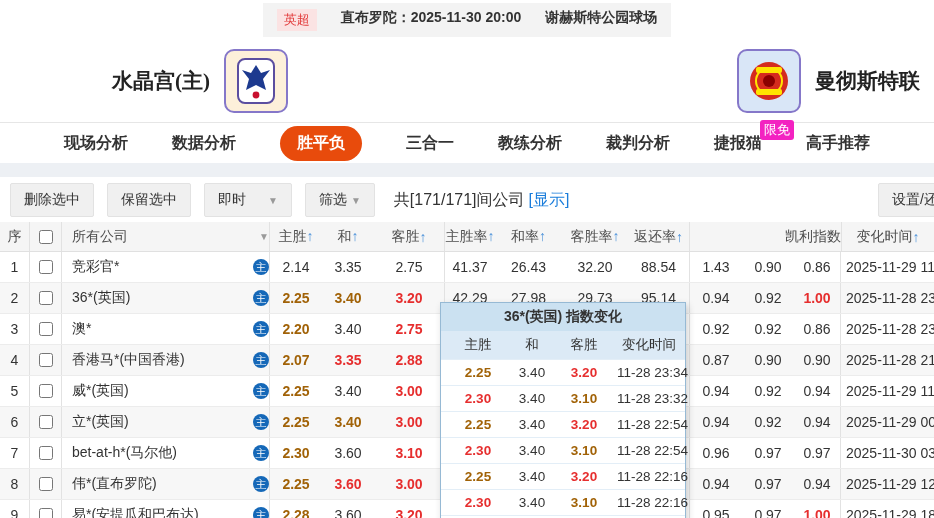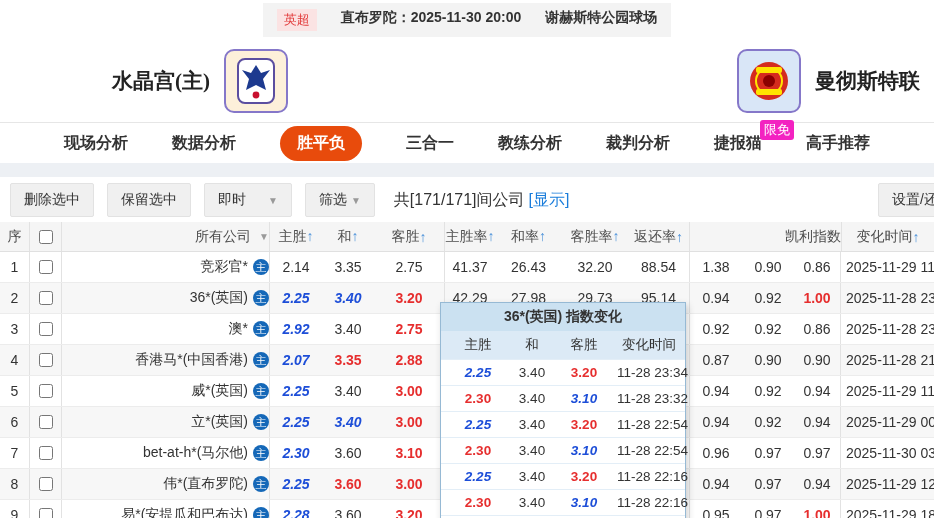--- a/index.html
+++ b/index.html
@@ -42,28 +42,28 @@
   .show-link { color:#1a7ddb; text-decoration:none; margin-left:4px; cursor:pointer; }
   .settings-btn { position:absolute; left:878px; white-space:nowrap; }
 
   
   .odds-table { position:absolute; top:222px; left:0; width:934px; }
   .trow { display:grid; grid-template-columns:30px 32px 208px 52px 52px 71px 50px 67px 66px 62px 52px 52px 47px 93px; align-items:center; height:31px; border-bottom:1px solid #ececec; font-size:14px; background:#fff; }
   .trow.head { height:30px; background:#f5f5f5; color:#4d4d4d; border-bottom:1px solid #e0e0e0; }
   .trow.alt { background:#f7f7f7; }
   .cell { text-align:center; white-space:nowrap; }
   .cell.bR { border-right:1px solid #e2e2e2; height:100%; display:flex; align-items:center; justify-content:center; }
-  .cell.company { justify-content:flex-end; padding-left:10px; gap:5px; }
+  .cell.company { justify-content:space-between; padding-left:10px; }
   .cell.time { text-align:left; padding-left:5px; overflow:hidden; }
   .sort-arrow { color:#4990d9; font-weight:bold; }
   .filter-arrow { color:#9a9a9a; font-size:10px; margin-left:3px; }
   .kelly-head { grid-column:11 / span 3; text-align:right; }
   .time-head { text-align:center; }
   .main-icon { display:inline-block; width:16px; height:16px; border-radius:50%; background:#1568b8; color:#fff; font-size:11px; line-height:16px; text-align:center; flex:none; }
-  .g { color:#1d4ed8; font-weight:bold;font-style:italic; }
+  .g { color:#a16207; font-weight:bold; }
   .r { color:#e62e2e; font-weight:bold; }
   .k { color:#333; font-weight:normal; }
   input[type="checkbox"] { width:14px; height:14px; accent-color:#1568b8; cursor:pointer; }
 
   
   .popup { position:absolute; left:440px; top:302px; width:246px; background:#fff; border:1px solid #96b9d4; box-shadow:2px 3px 7px rgba(0,0,0,0.18); z-index:5; }
   .popup-title { background:#cbe1f1; text-align:center; font-size:14px; font-weight:bold; padding:5px 0; color:#333; }
   .popup-grid { display:grid; grid-template-columns:62px 46px 58px 1fr; align-items:center; padding:5px 0 5px 6px; font-size:13.5px; }
   .popup-head { background:#dceaf6; color:#333; }
   .popup-row { border-top:1px solid #e3eef7; background:#fff; }
@@ -177,21 +177,21 @@
             <span>竞彩官*</span>
             <span class="main-icon">主</span>
           </div>
           <div class="cell k">2.14</div>
           <div class="cell k">3.35</div>
           <div class="cell k bR">2.75</div>
           <div class="cell ">41.37</div>
           <div class="cell ">26.43</div>
           <div class="cell ">32.20</div>
           <div class="cell bR">88.54</div>
-          <div class="cell k">1.38</div>
+          <div class="cell k">1.43</div>
           <div class="cell k">0.90</div>
           <div class="cell k bR">0.86</div>
           <div class="cell time">2025-11-29 11:02</div>
         </div>
         <div class="trow alt">
           <div class="cell bR">2</div>
           <div class="cell bR">
             <input type="checkbox" style="">
           </div>
           <div class="cell bR company">
@@ -212,21 +212,21 @@
         </div>
         <div class="trow">
           <div class="cell bR">3</div>
           <div class="cell bR">
             <input type="checkbox" style="">
           </div>
           <div class="cell bR company">
             <span>澳*</span>
             <span class="main-icon">主</span>
           </div>
-          <div class="cell g">2.92</div>
+          <div class="cell g">2.20</div>
           <div class="cell k">3.40</div>
           <div class="cell r bR">2.75</div>
           <div class="cell "></div>
           <div class="cell "></div>
           <div class="cell "></div>
           <div class="cell bR"></div>
           <div class="cell k">0.92</div>
           <div class="cell k">0.92</div>
           <div class="cell k bR">0.86</div>
           <div class="cell time">2025-11-28 23:08</div>

